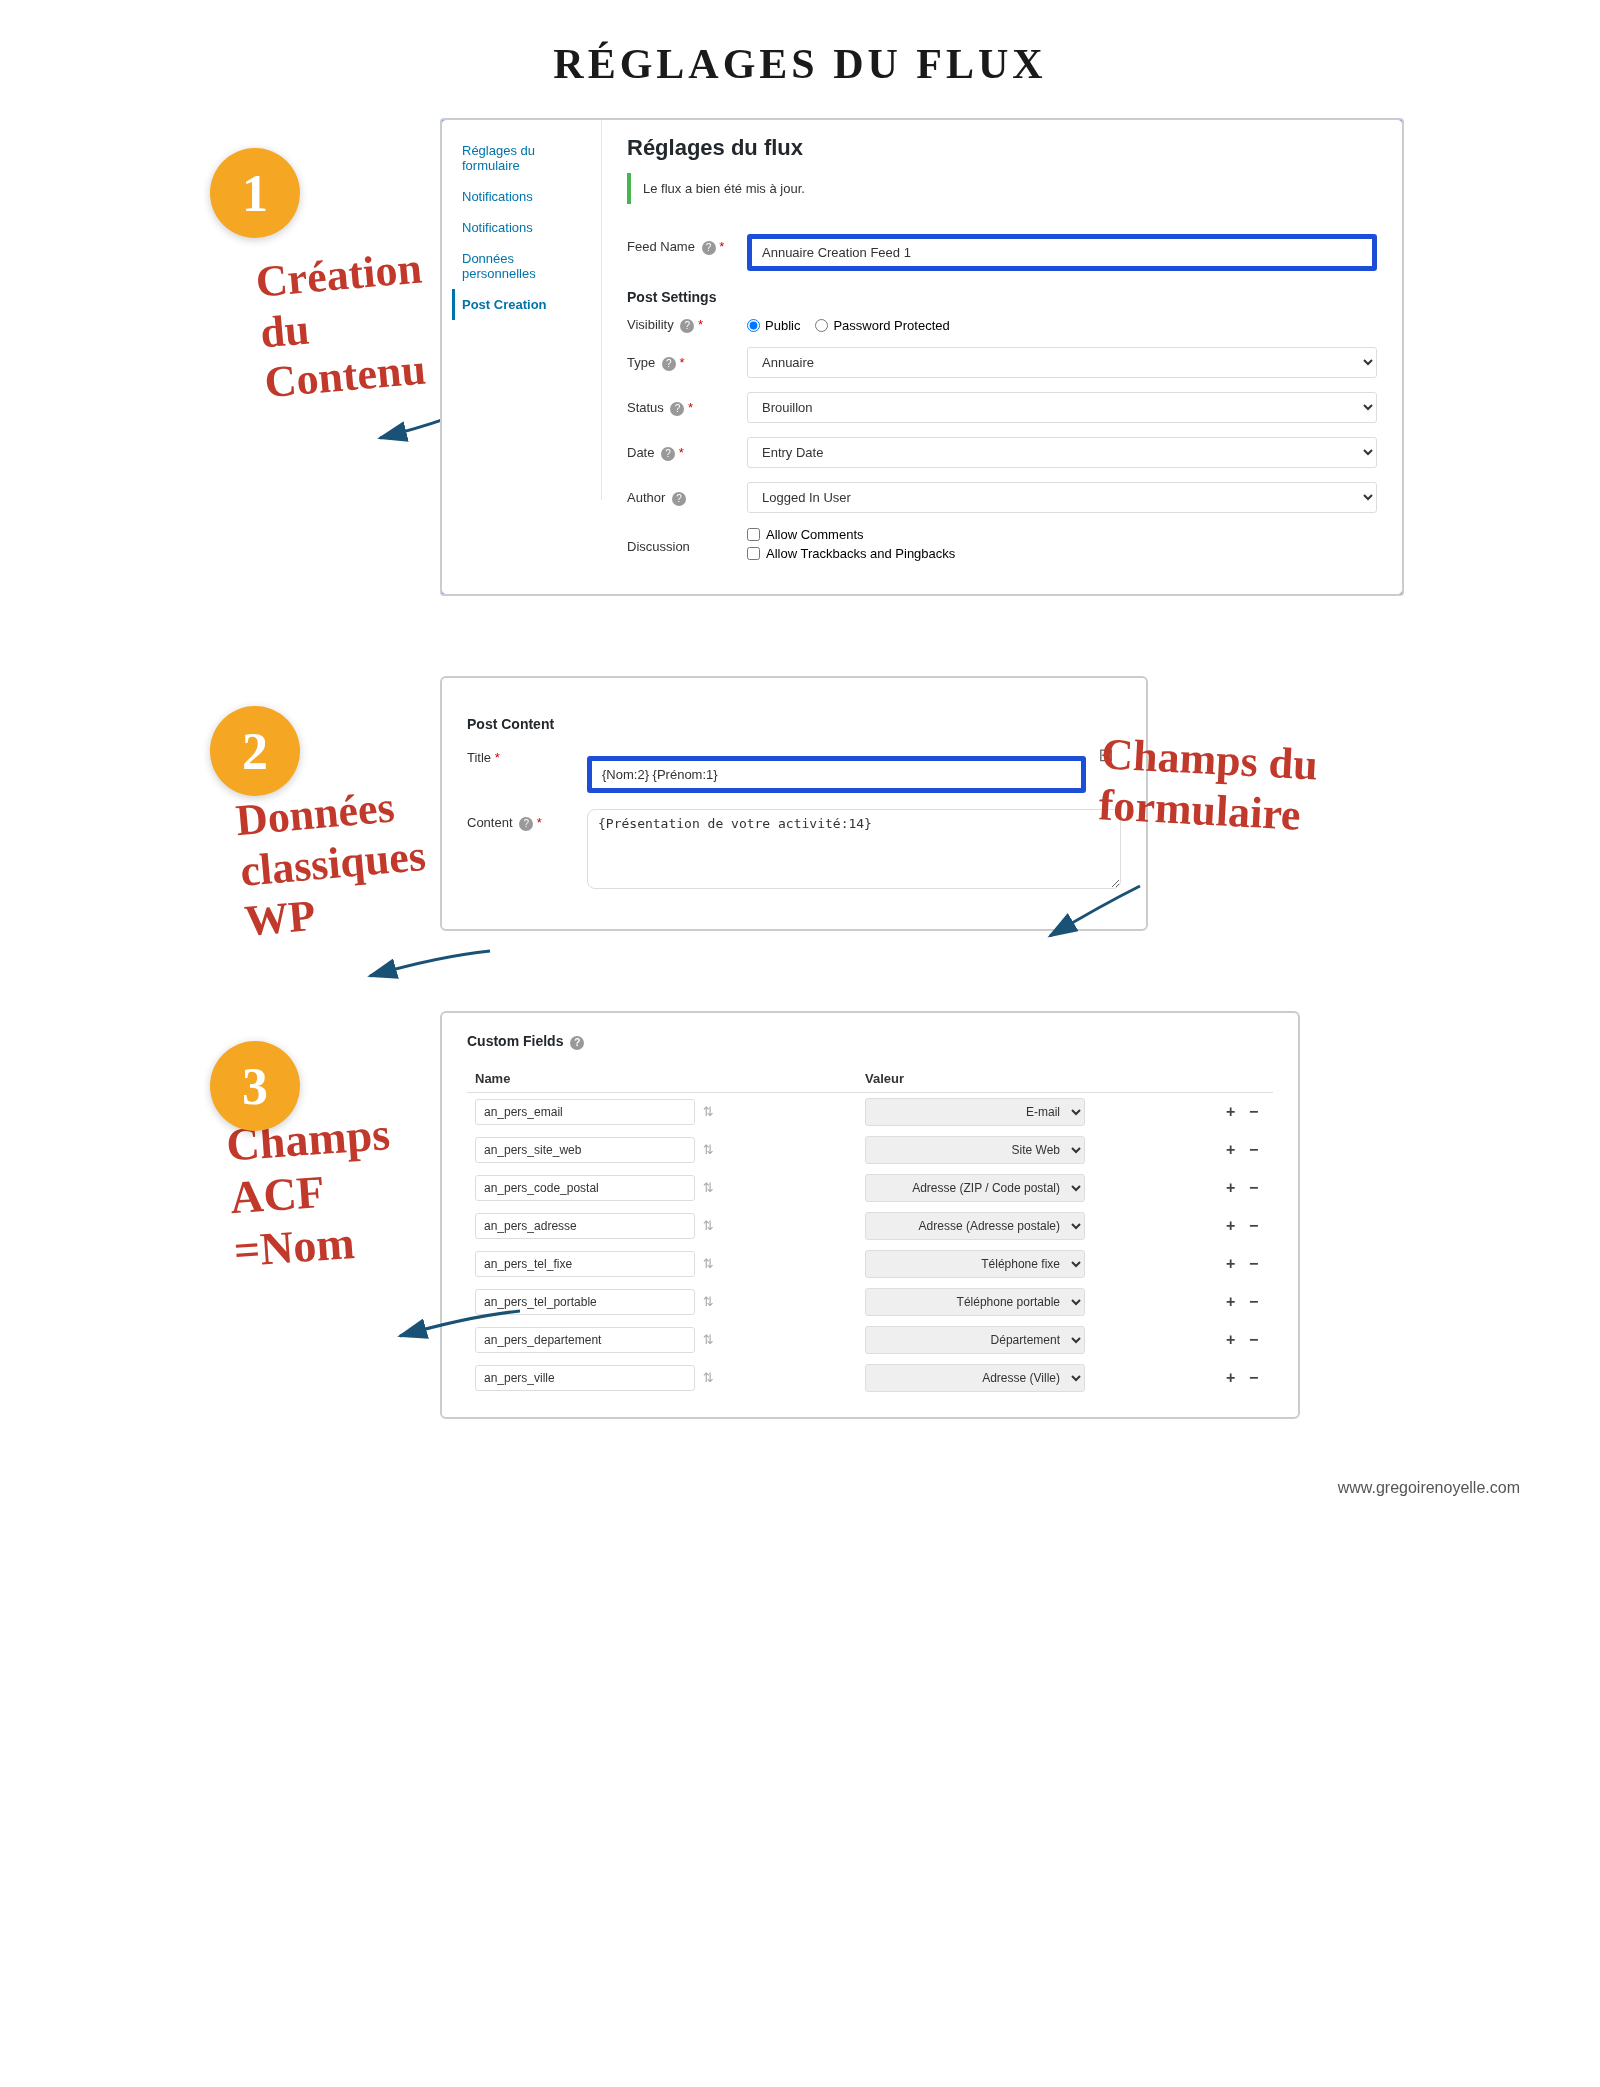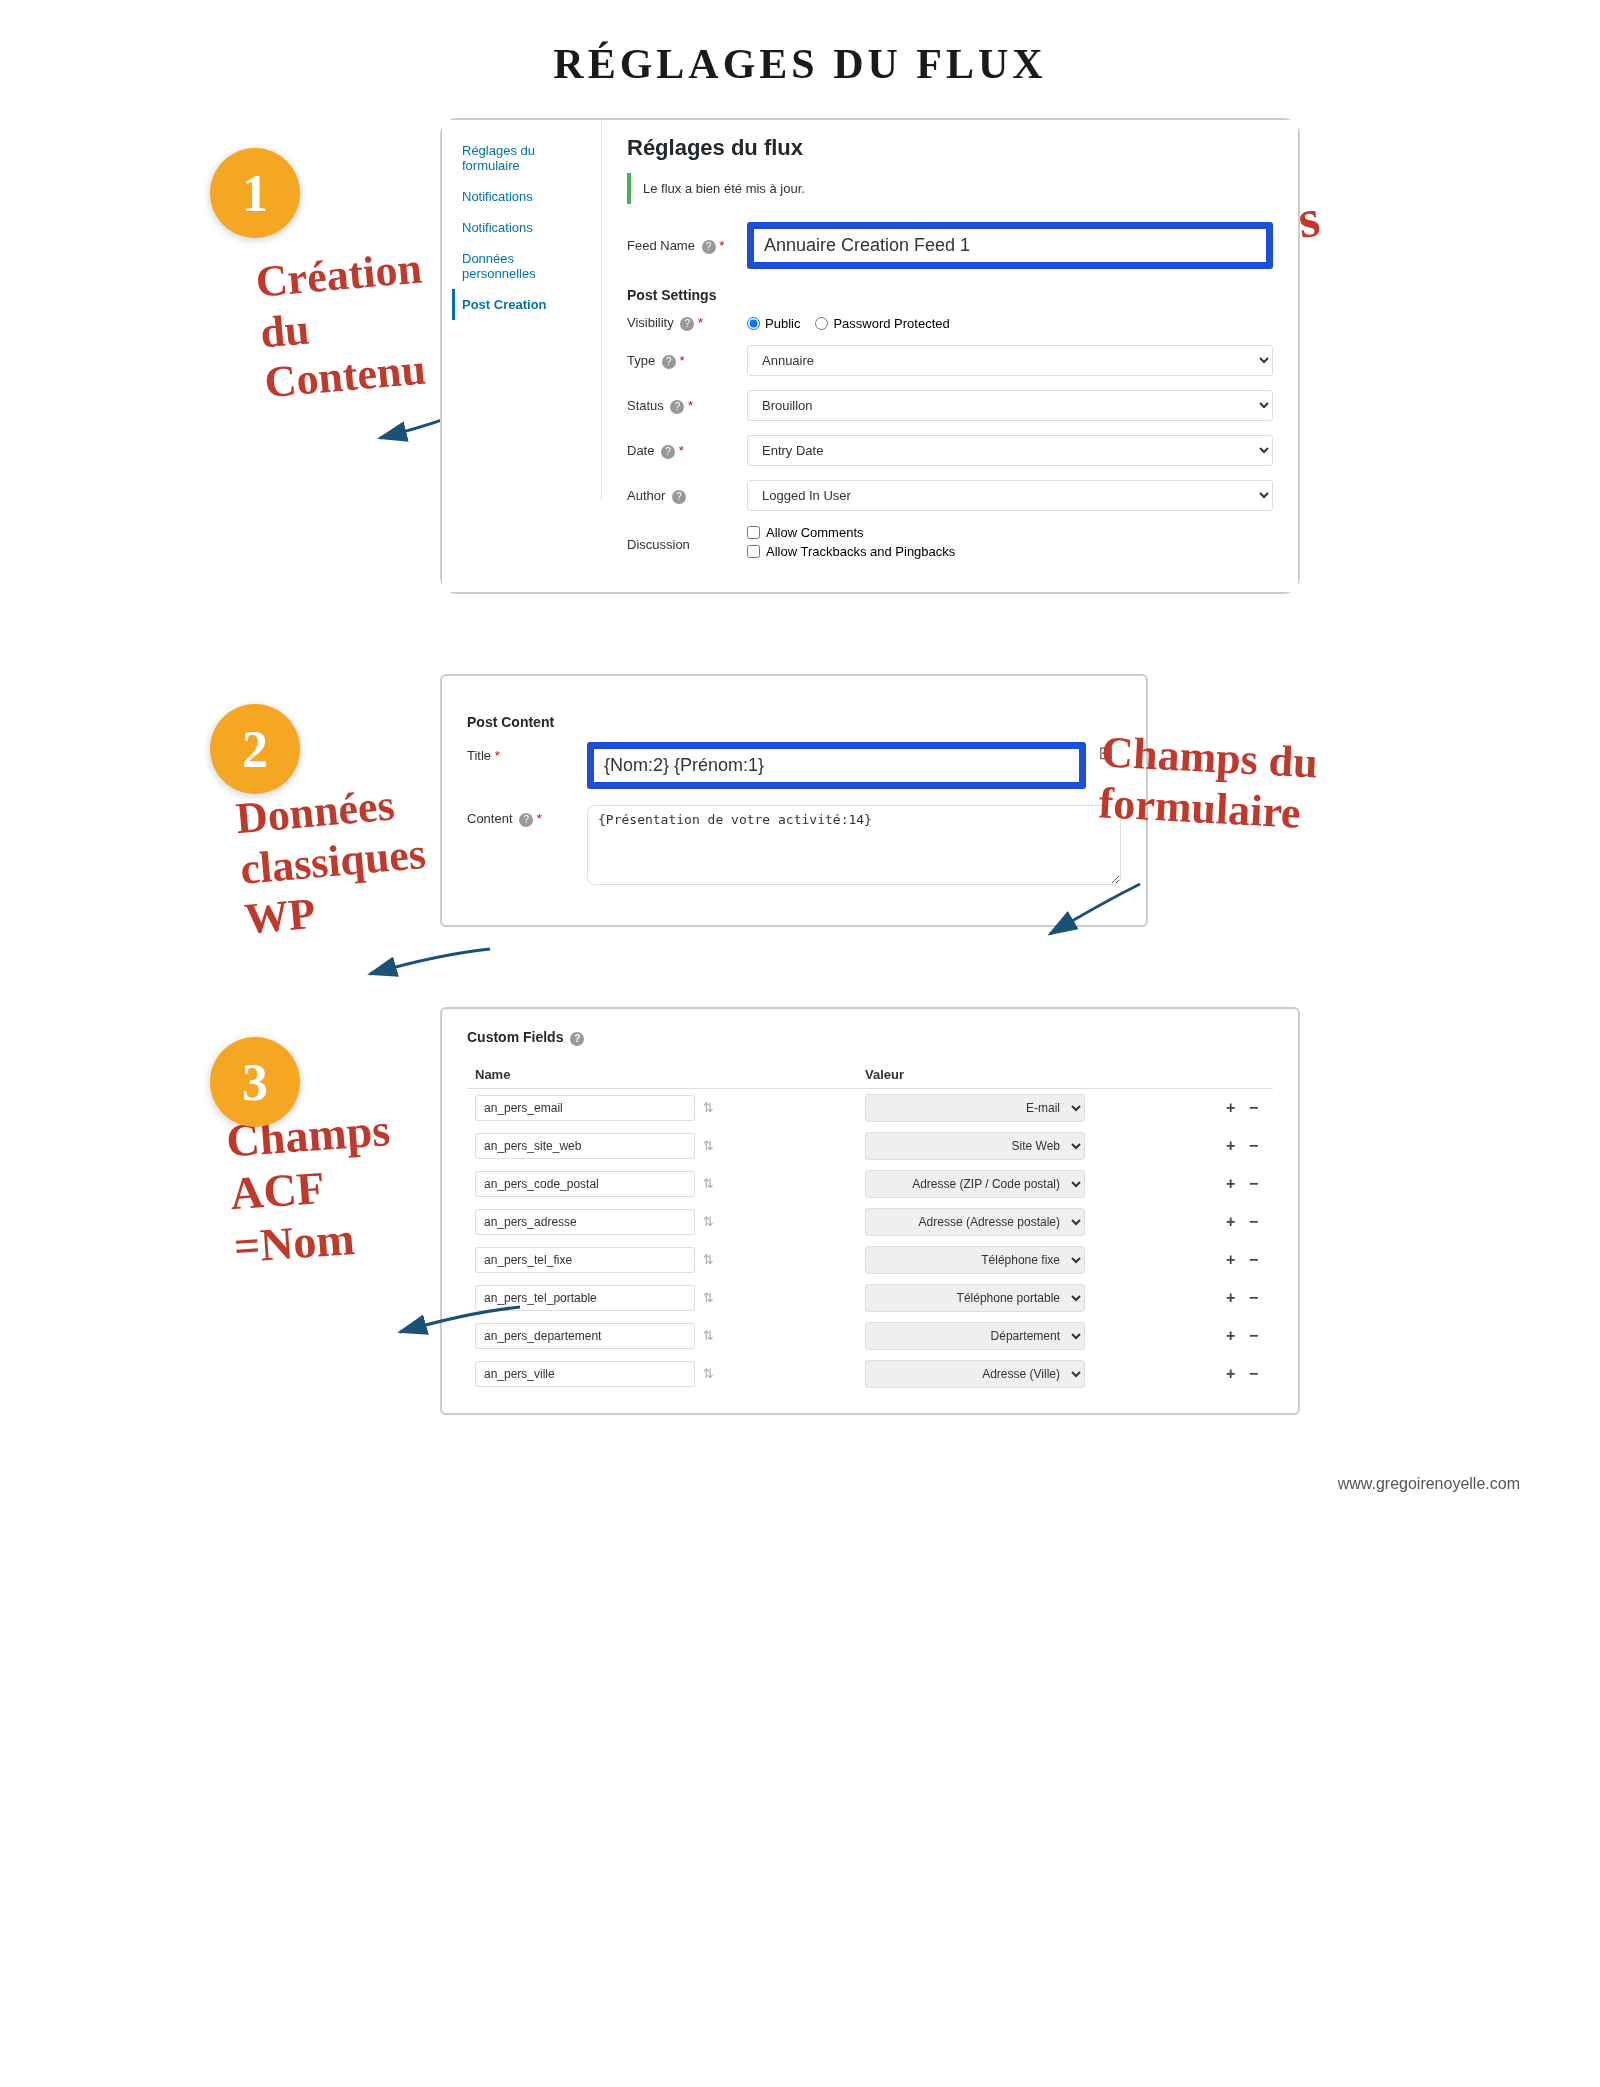--- a/index.html
+++ b/index.html
@@ -41,23 +41,23 @@
       left: 50px;
       top: 30px;
       z-index: 10;
       box-shadow: 0 2px 8px rgba(0,0,0,0.2);
     }
 
     
     .panel {
       background: #3b82f6;
       border: 2px solid #ccc;
-      border-radius: 17px;
+      border-radius: 4px;
       margin-left: 280px;
-      width: 860px;
+      width: 964px;
       padding: 0;
       position: relative;
     }
 
     
     .wp-admin {
       background: #fff;
       border-radius: 4px;
     }
 
@@ -120,25 +120,26 @@
       flex-shrink: 0;
     }
 
     .wp-form-field {
       flex: 1;
     }
 
     .wp-input {
       width: 100%;
       padding: 6px 10px;
-      border: 7px solid #1d4ed8;
+      border: 5px solid #1d4ed8;
       border-radius: 3px;
-      font-size: 18px;
+      font-size: 13px;
       color: #333;
       background: #fff;
+      margin-top: 12px;
     }
 
     .wp-select {
       width: 100%;
       padding: 6px 10px;
       border: 1px solid #ddd;
       border-radius: 3px;
       font-size: 13px;
       color: #333;
       background: #fff;

